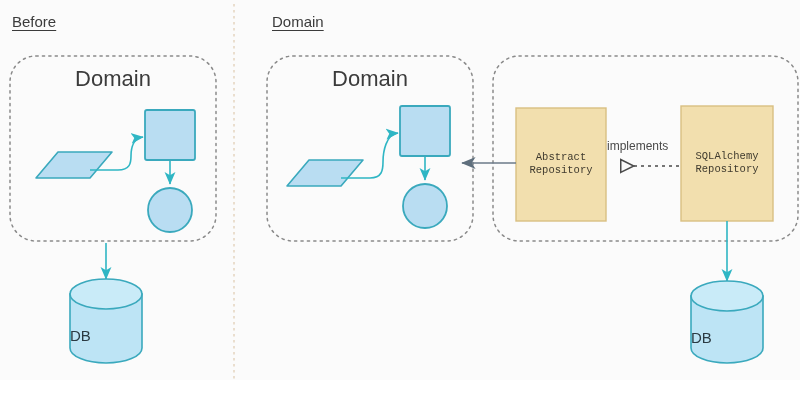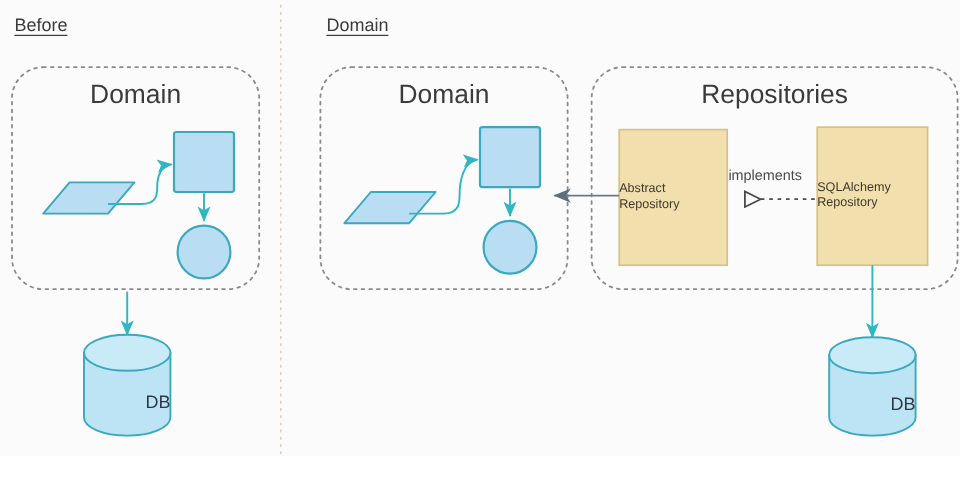--- a/index.html
+++ b/index.html
@@ -34,38 +34,38 @@
     font-size: 22px;
     color: #3b3b3b;
     font-family: "Liberation Sans", sans-serif;
     white-space: nowrap;
     text-align: center;
   }
   .node-label {
     position: absolute;
     font-size: 10.5px;
     color: #3f3a2e;
-    font-family: Liberation Sans, sans-serif;
-    text-align: left;
+    font-family: Liberation Mono, monospace;
+    text-align: center;
     line-height: 13px;
     white-space: pre-line;
   }
   .edge-label {
     position: absolute;
     font-size: 12px;
     color: #4a4a4a;
     font-family: "Liberation Sans", sans-serif;
     white-space: nowrap;
   }
   .db-label {
     position: absolute;
     font-size: 15px;
     color: #2b3a42;
     font-family: "Liberation Sans", sans-serif;
-    text-align: right;
+    text-align: left;
     white-space: nowrap;
   }
 </style>
 </head>
 <body>
 
 <div id="canvas">
 
   <svg width="800" height="400">
     <defs>
@@ -128,21 +128,20 @@
   </svg>
 
   <div class="section-title" style="left:12px; top:13px;">Before</div>
 
   <div class="section-title" style="left:272px; top:13px;">Domain</div>
 
   <div class="group-title" style="left:10px; top:66px; width:206px;">Domain</div>
 
   <div class="group-title" style="left:267px; top:66px; width:206px;">Domain</div>
 
-  <div class="group-title" style="left:493px; top:66px; width:305px;">Repositories</div>
 
   <div class="node-label" style="left:516px; top:151px; width:90px;">Abstract
 Repository</div>
 
   <div class="node-label" style="left:681px; top:150px; width:92px;">SQLAlchemy
 Repository</div>
 
   <div class="edge-label" style="left:607px; top:139px;">implements</div>
 
   <div class="db-label" style="left:70px; top:327px; width:72px;">DB</div>

